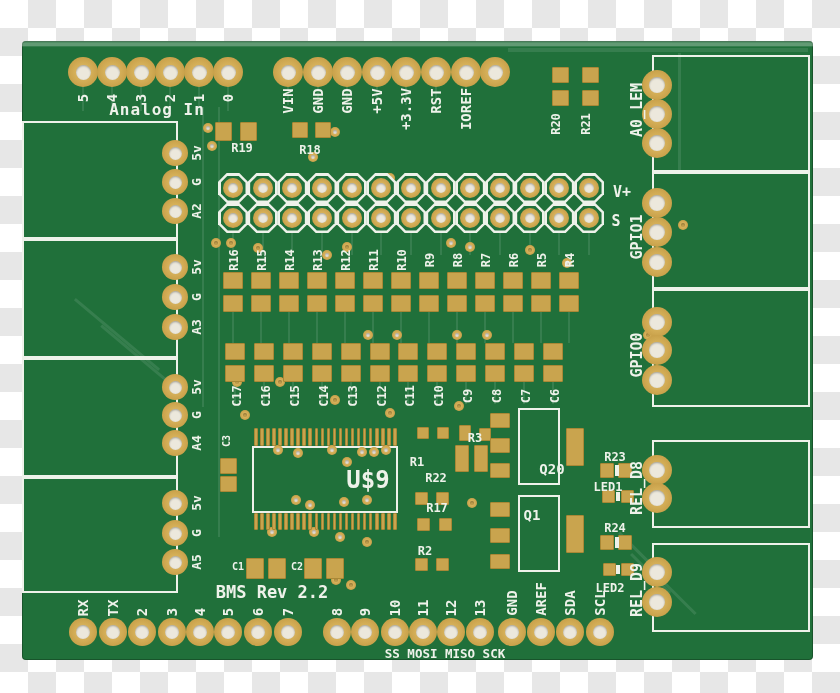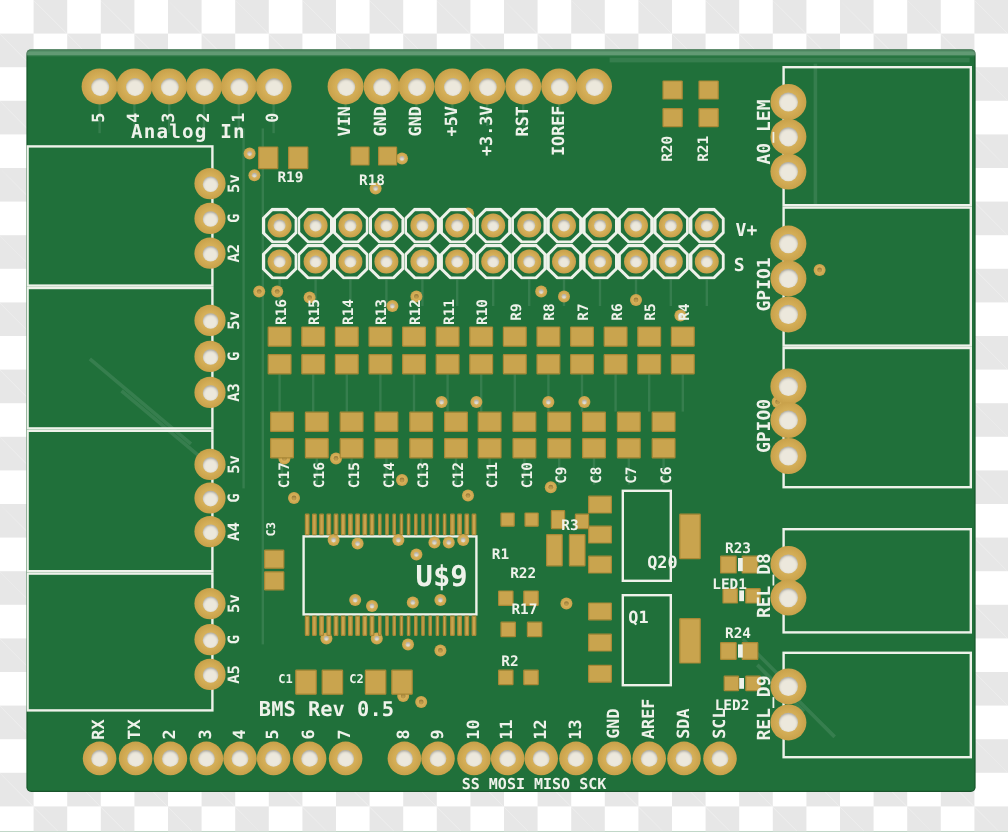--- a/index.html
+++ b/index.html
@@ -55,21 +55,21 @@
 <body>
 
 <div class="stage">
   <div class="board" id="board">
     <div class="htext" id="lbl-analog">Analog In</div>
     <div class="htext" id="lbl-vplus">V+</div>
     <div class="htext" id="lbl-s">S</div>
     <div class="htext" id="lbl-u1">U$9</div>
     <div class="htext" id="lbl-q20">Q20</div>
     <div class="htext" id="lbl-q1">Q1</div>
-    <div class="htext" id="lbl-bms">BMS Rev 0.5</div>
+    <div class="htext" id="lbl-bms">BMS Rev 2.2</div>
     <div class="htext" id="lbl-spi">SS MOSI MISO SCK</div>
   <div class="trace" style="left: 0px; top: 2px; width: 791px; height: 4px;"></div>
       <div class="trace" style="left: 486px; top: 7px; width: 300px; height: 4px;"></div>
       <div class="trace" style="left: 180px; top: 66px; width: 2px; height: 300px;"></div>
       <div class="trace" style="left: 196px; top: 66px; width: 2px; height: 430px;"></div>
       <div class="trace" style="left: 40px; top: 292px; width: 110px; height: 3px; transform: rotate(40deg);"></div>
       <div class="trace" style="left: 68px; top: 314px; width: 96px; height: 3px; transform: rotate(40deg);"></div>
       <div class="trace" style="left: 588px; top: 512px; width: 62px; height: 3px; transform: rotate(45deg);"></div>
       <div class="trace" style="left: 601px; top: 531px; width: 55px; height: 3px; transform: rotate(45deg);"></div>
       <div class="trace" style="left: 636px; top: 556px; width: 44px; height: 3px; transform: rotate(45deg);"></div>

